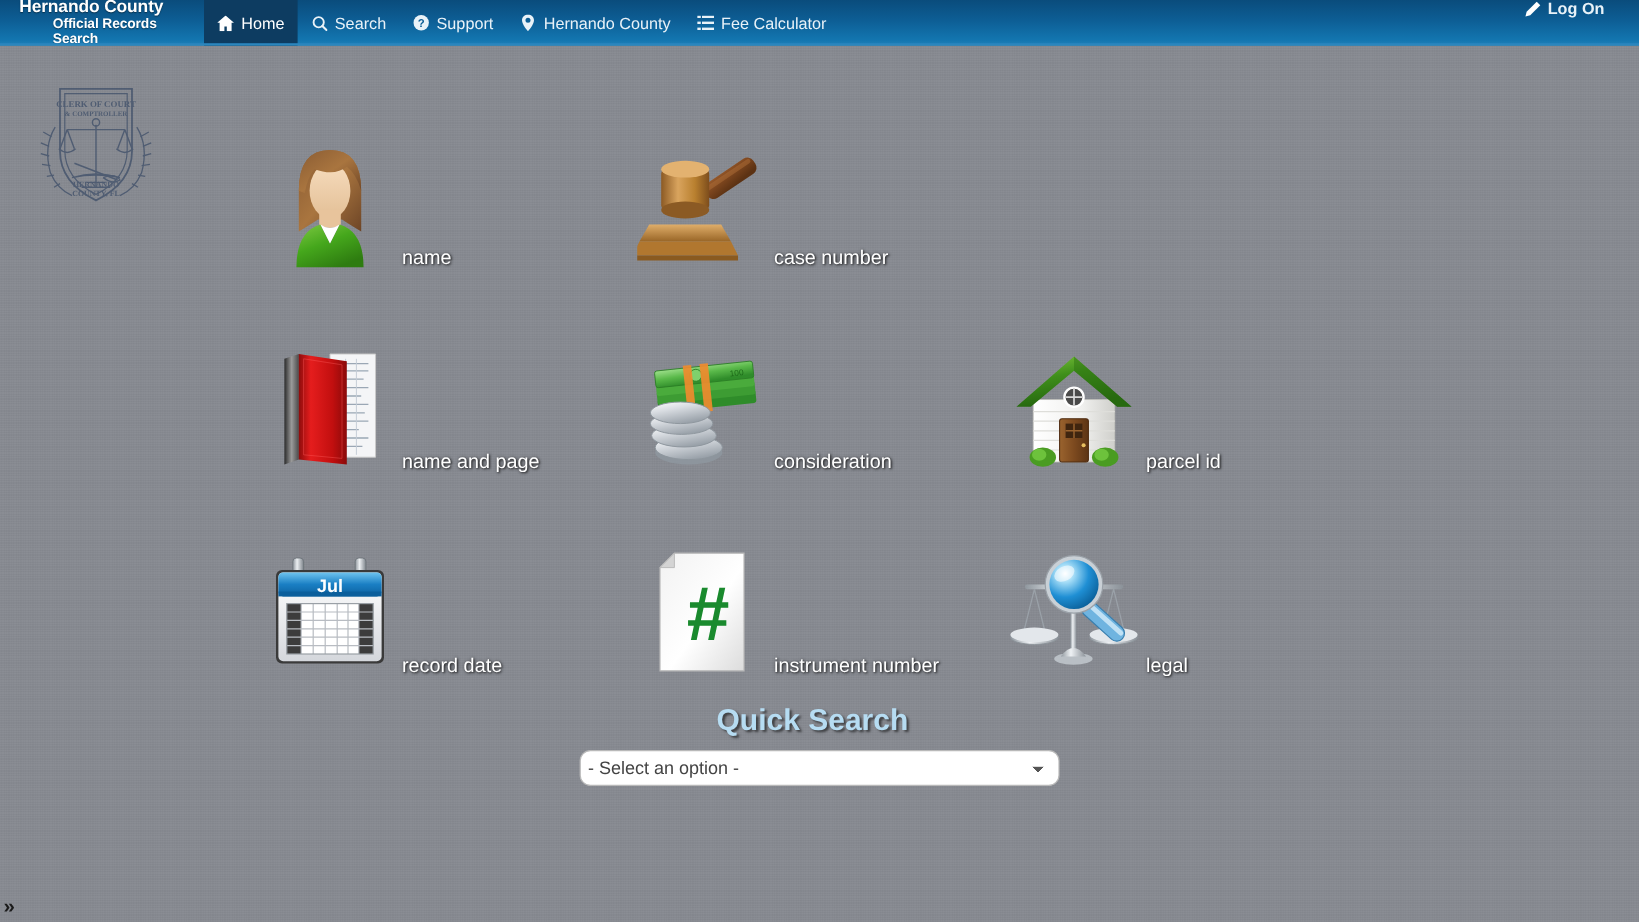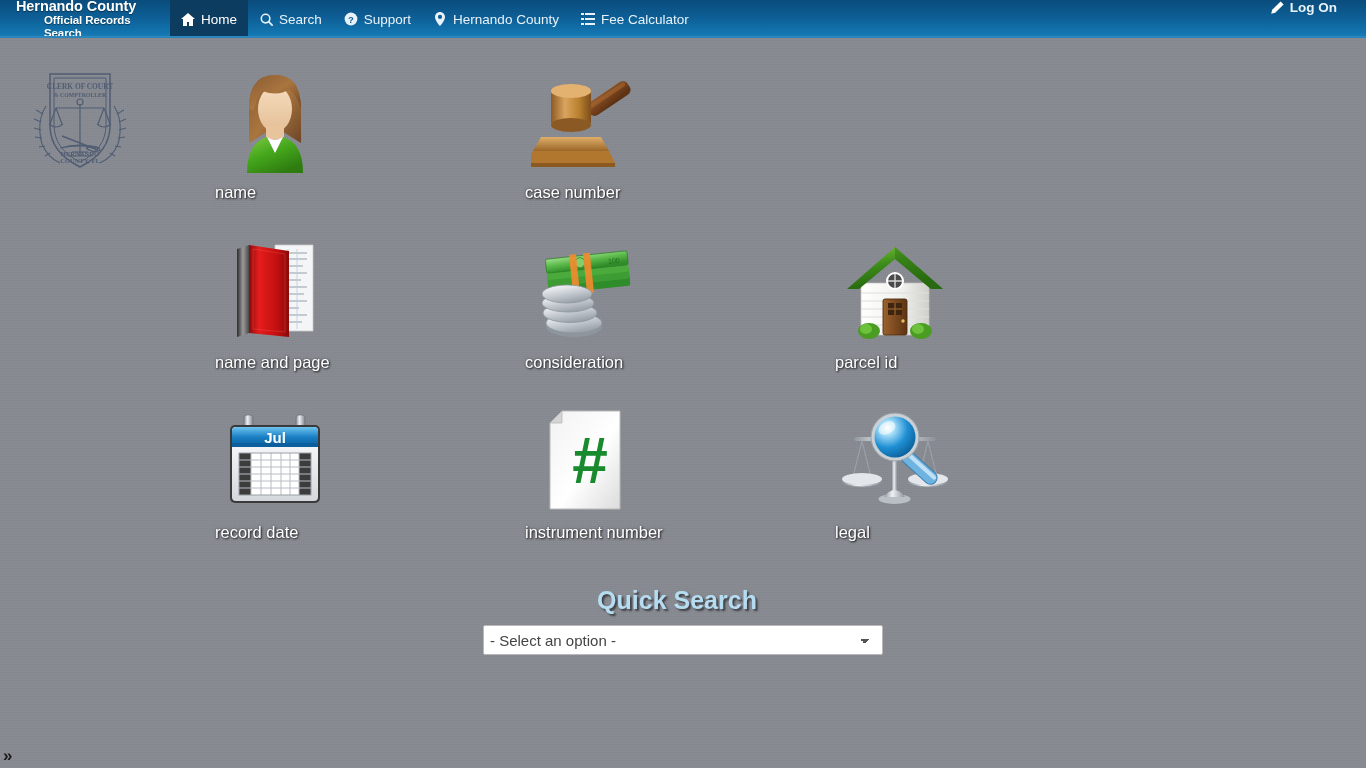--- a/index.html
+++ b/index.html
@@ -86,22 +86,22 @@
   
   .tile-grid {
     position: absolute;
     left: 215px; top: 55px;
     width: 930px;
   }
   .tile-row { display: flex; }
   .tile {
     width: 310px;
     height: 170px;
-    display: flex; flex-direction: column;
-    align-items: flex-start; justify-content: flex-start;
+    display: flex; 
+    align-items: flex-end; justify-content: flex-start;
     text-decoration: none;
     cursor: pointer;
   }
   .tile-icon {
     height: 120px; width: 120px;
     display: flex; align-items: flex-end; justify-content: center;
     padding-bottom: 2px;
   }
   .tile-label {
     margin-top: 8px;
@@ -126,21 +126,21 @@
     text-shadow: 2px 2px 2px rgba(0,0,0,0.55);
     user-select: none;
   }
   .qs-select {
     width: 400px; height: 30px;
     font-size: 15px;
     font-family: "Liberation Sans", sans-serif;
     color: #444;
     background: #ffffff;
     border: 1px solid #b9b9b9;
-    border-radius: 2px;
+    border-radius: 9px;
     padding: 2px 6px;
     appearance: none; -webkit-appearance: none;
     background-image:
       linear-gradient(45deg, transparent 50%, #555 50%),
       linear-gradient(135deg, #555 50%, transparent 50%);
     background-position: calc(100% - 17px) 13px, calc(100% - 12px) 13px;
     background-size: 5px 5px, 5px 5px;
     background-repeat: no-repeat;
     cursor: pointer;
   }

